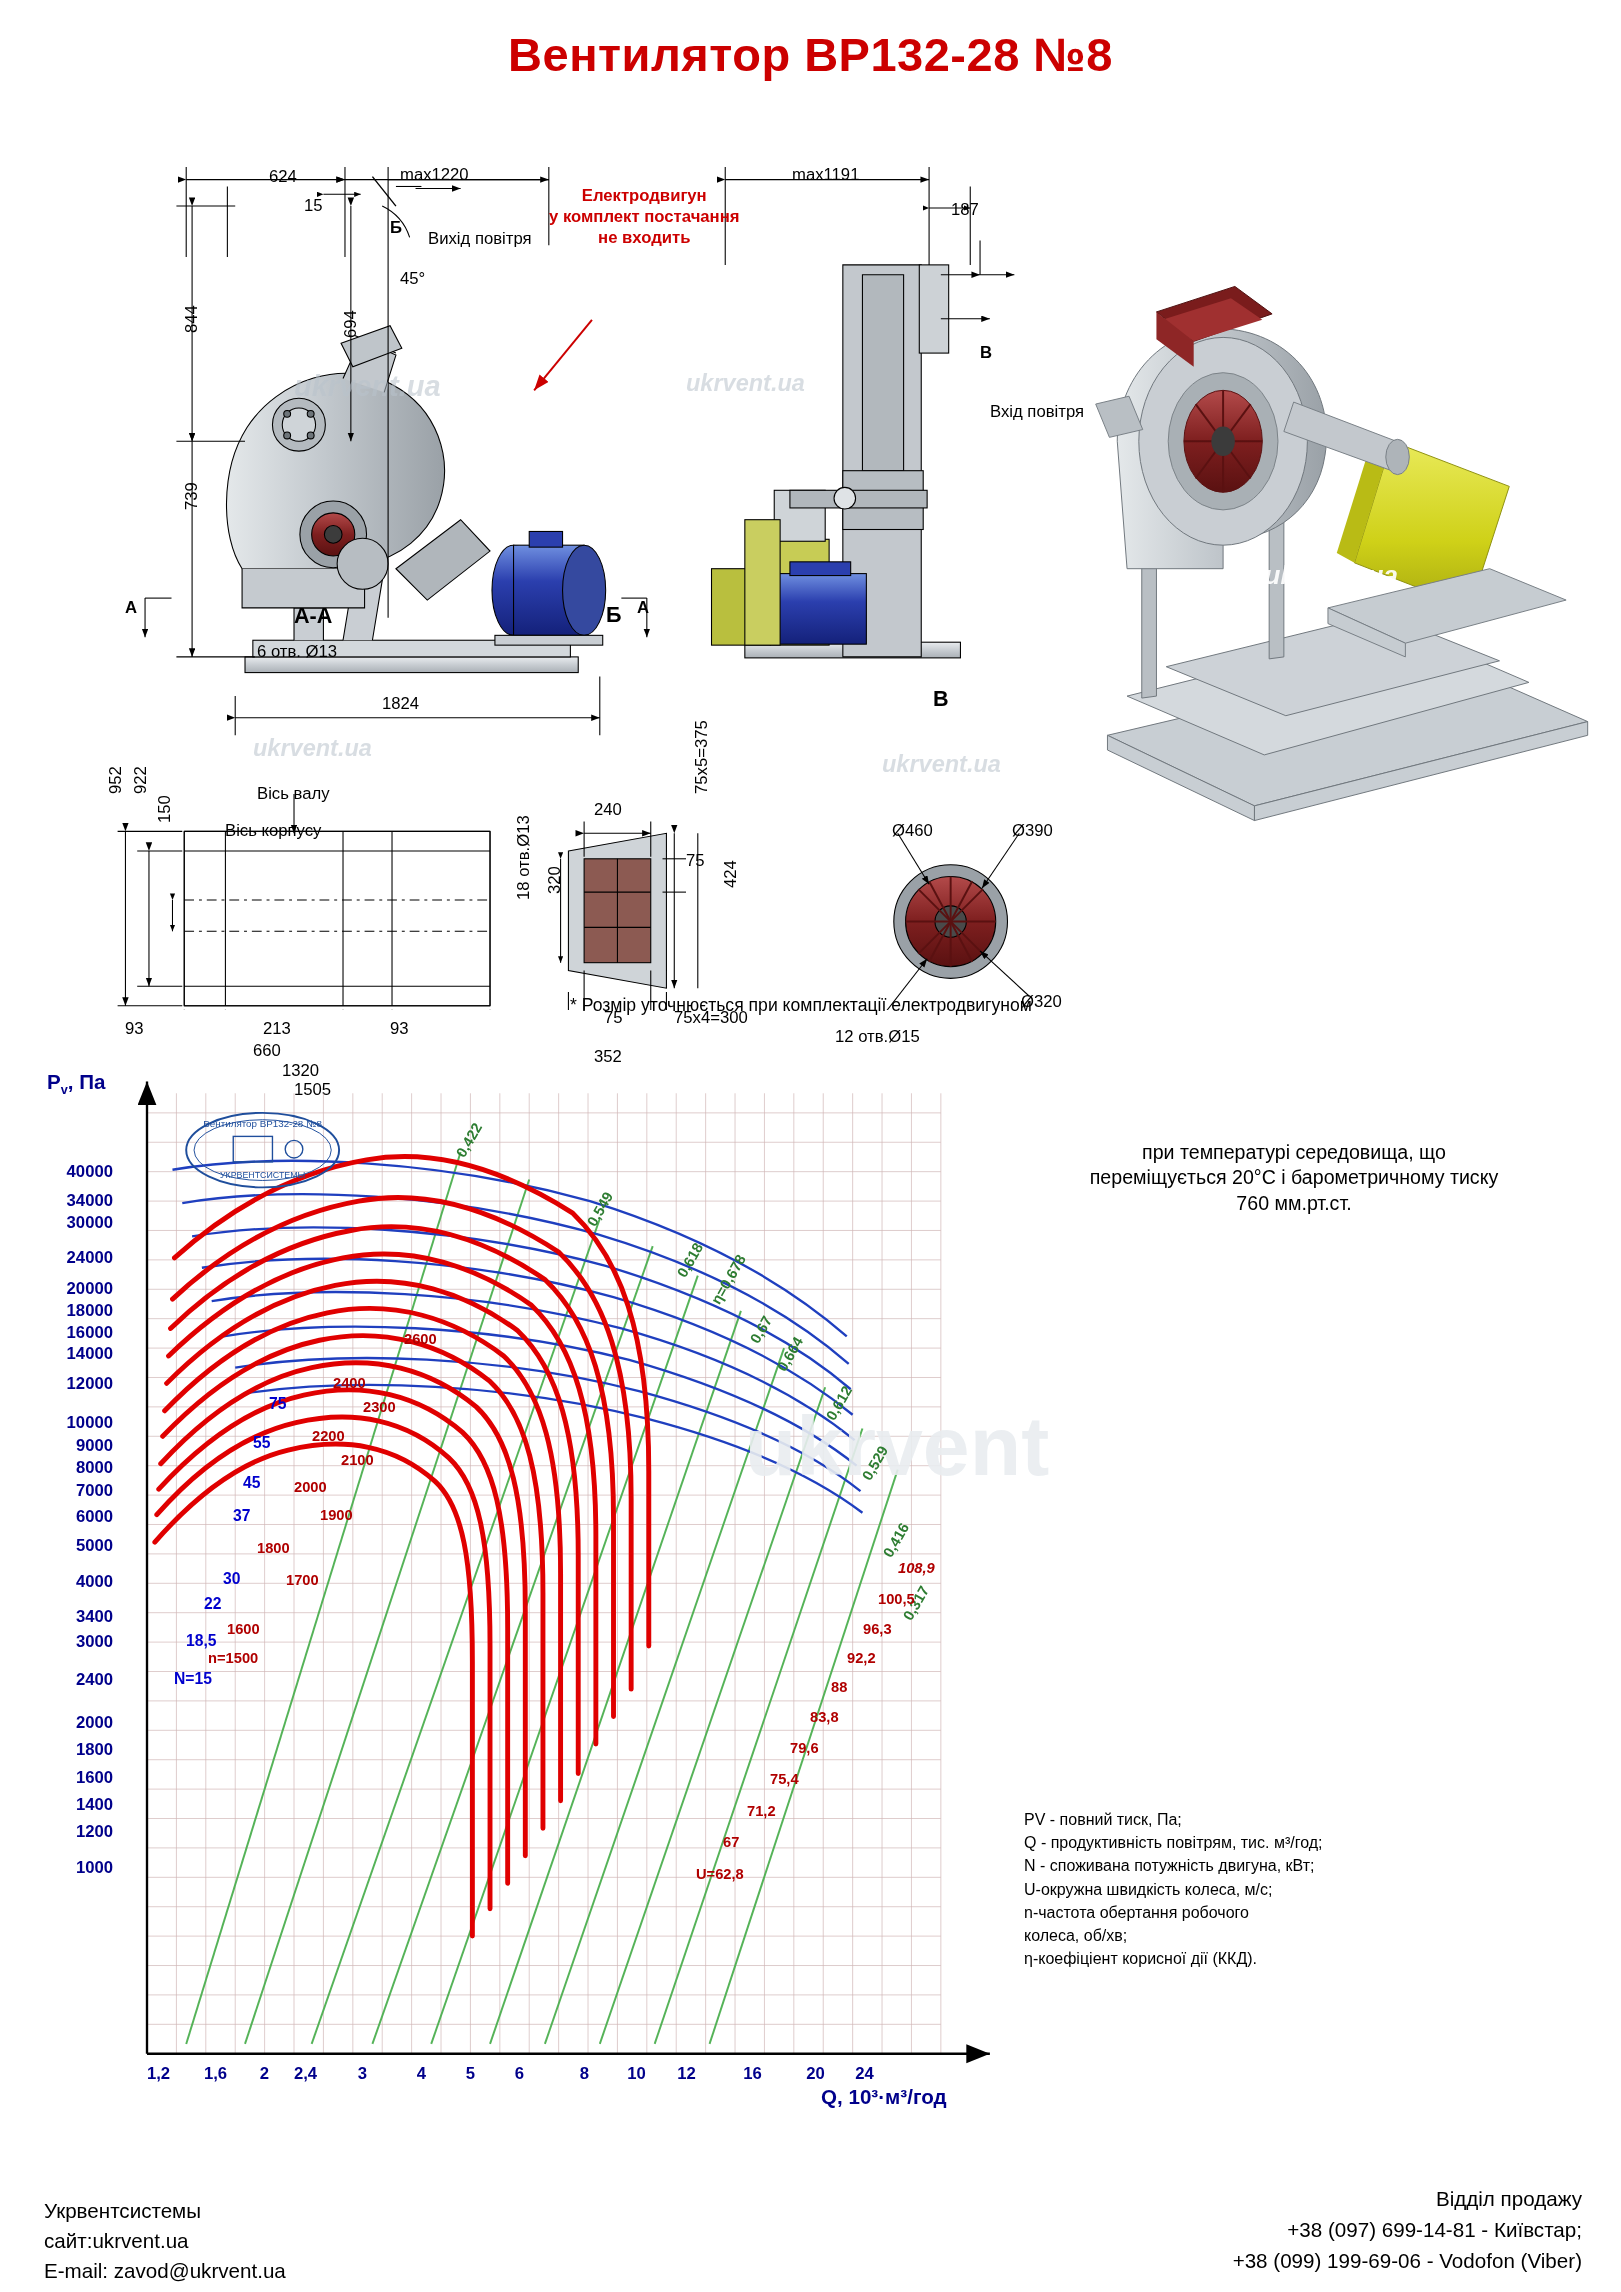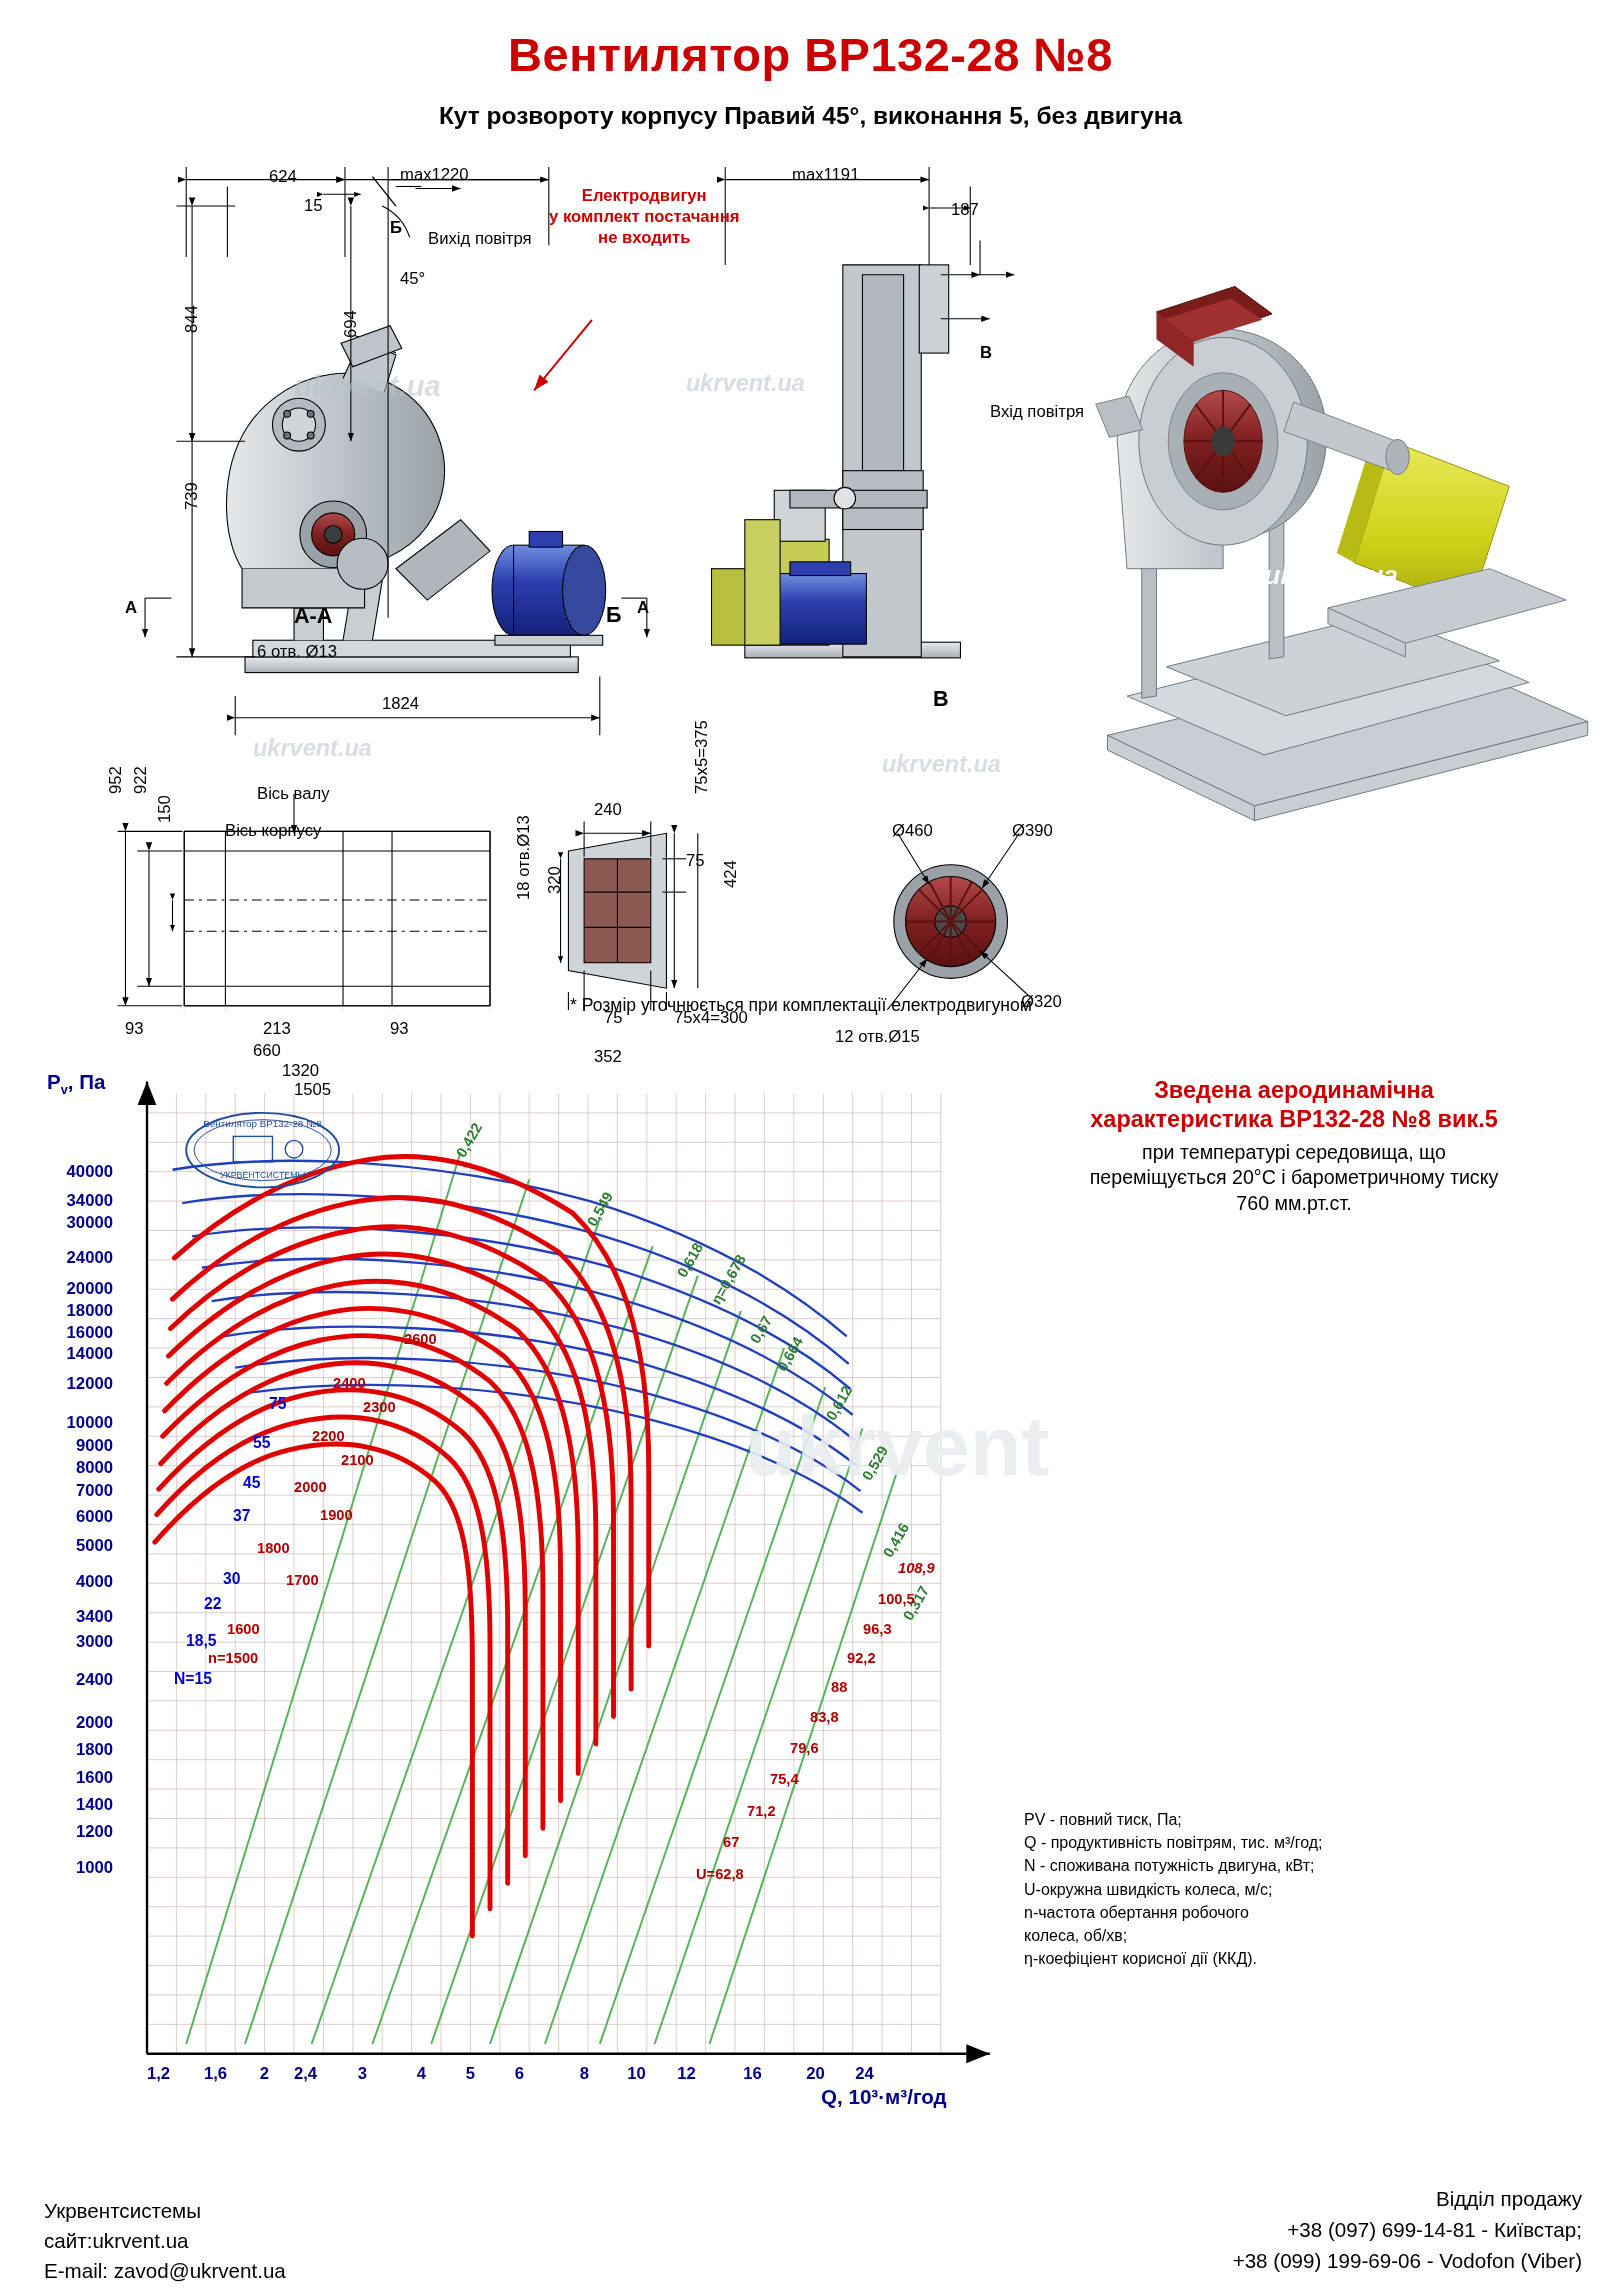--- a/index.html
+++ b/index.html
@@ -36,21 +36,20 @@
   
   .foot-l{position:absolute;left:44px;top:2196px;font-size:20.6px;line-height:1.45;}
   .foot-r{position:absolute;right:39px;top:2184px;font-size:20.6px;line-height:1.5;text-align:right;}
 </style>
 </head>
 <body>
 
 <div class="page">
 
   <div class="title">Вентилятор ВР132-28 №8</div>
-  <div class="subtitle">Кут розвороту корпусу Правий 45°, виконання 5, без двигуна</div>
 
   <svg width="1621" height="863" viewBox="0 0 1654 880" style="position:absolute;left:0;top:147px;">
     <defs>
       <marker id="ar" markerWidth="9" markerHeight="9" refX="8" refY="3" orient="auto">
         <path d="M0,0 L8,3 L0,6 z" fill="#000"></path>
       </marker>
       <marker id="ars" markerWidth="7" markerHeight="7" refX="6" refY="2.4" orient="auto">
         <path d="M0,0 L6,2.4 L0,4.8 z" fill="#000"></path>
       </marker>
       <marker id="arr" markerWidth="9" markerHeight="9" refX="8" refY="3" orient="auto">
@@ -369,24 +368,20 @@
   <div class="wm" style="left:294px;top:370px;">ukrvent.ua</div>
   <div class="wm sm" style="left:686px;top:370px;">ukrvent.ua</div>
   <div class="wm sm" style="left:253px;top:735px;">ukrvent.ua</div>
   <div class="wm sm" style="left:882px;top:751px;">ukrvent.ua</div>
 
   <div id="chartwrap">
 
     <div class="axis-lbl" style="left:47px;top:15.7px;">P<sub style="font-size:12.7px;">v</sub>, Па</div>
     <div class="axis-lbl" style="left:821px;top:1031px;">Q, 10³·м³/год</div>
 
-    <div class="chart-title" style="left:1000px;top:21.6px;width:588px;">
-      <span>Зведена аеродинамічна</span><br>
-      <span>характеристика ВР132-28 №8 вик.5</span>
-    </div>
     <div class="chart-sub" style="left:990px;top:86px;width:608px;">
       <span>при температурі середовища, що</span><br>
       <span>переміщується 20°С і барометричному тиску</span><br>
       <span>760 мм.рт.ст.</span>
     </div>
 
     <div class="legend" style="left:1024px;top:733px;">
       <div>PV - повний тиск, Па;</div>
       <div>Q - продуктивність повітрям, тис. м³/год;</div>
       <div>N - споживана потужність двигуна, кВт;</div>

